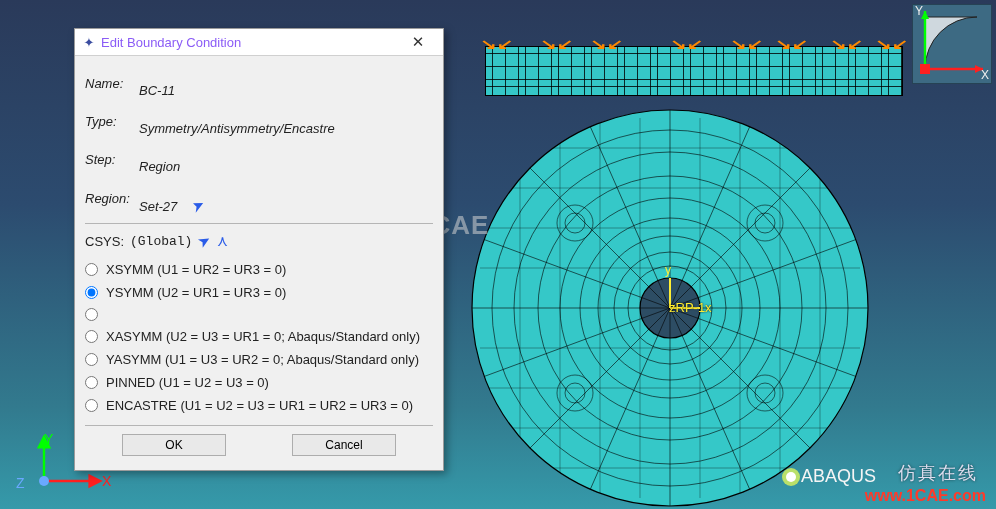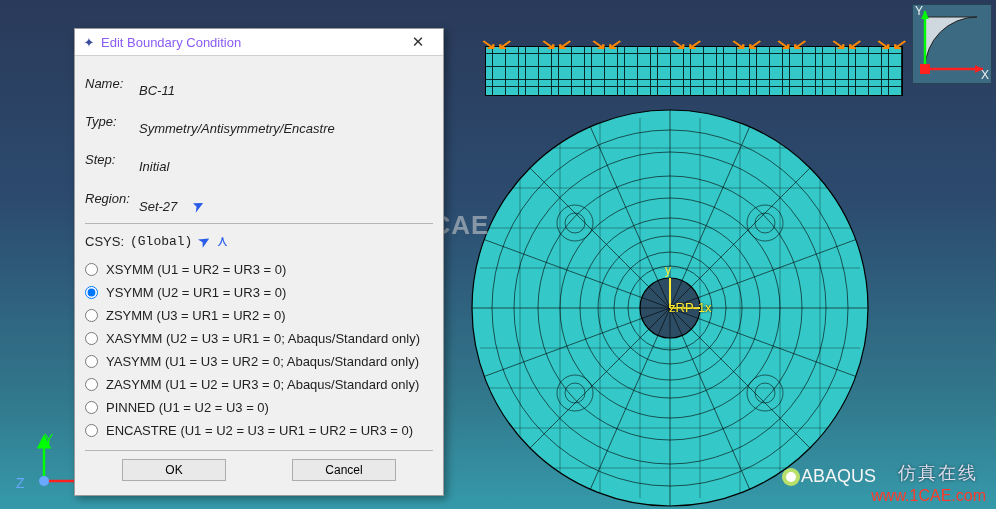--- a/index.html
+++ b/index.html
@@ -182,21 +182,21 @@
     font-weight: 700;
     font-family: Arial;
     color: rgba(210,210,210,0.55);
     letter-spacing: 1px;
   }
   .wm-br-url {
     position: absolute;
     right: 10px; bottom: 4px;
     color: #ff3a2a;
     font-size: 16px;
-    font-weight: 400;
+    font-weight: 700;
     font-family: Arial;
   }
   .wm-br-logo {
     position: absolute;
     right: 120px; bottom: 22px;
     color: #f5f5f5;
     font-size: 18px;
     font-family: Arial;
     display: flex;
     align-items: center;
@@ -361,21 +361,21 @@
       <div class="field-row">
         <span class="lbl">Name:</span>
         <span class="val">BC-11</span>
       </div>
       <div class="field-row">
         <span class="lbl">Type:</span>
         <span class="val">Symmetry/Antisymmetry/Encastre</span>
       </div>
       <div class="field-row">
         <span class="lbl">Step:</span>
-        <span class="val">Initial</span>
+        <span class="val">Region</span>
       </div>
       <div class="field-row">
         <span class="lbl">Region:</span>
         <span class="val">
           <span>Set-27</span>
           <span class="region-arrow">➤</span>
         </span>
       </div>
 
       <hr class="hr">
@@ -391,33 +391,28 @@
           <label class="radio-row">
             <input type="radio" name="bc" style="">
             <span>XSYMM (U1 = UR2 = UR3 = 0)</span>
           </label>
           <label class="radio-row">
             <input type="radio" name="bc" checked="" style="">
             <span>YSYMM (U2 = UR1 = UR3 = 0)</span>
           </label>
           <label class="radio-row">
             <input type="radio" name="bc" style="">
-            <span>ZSYMM (U3 = UR1 = UR2 = 0)</span>
           </label>
           <label class="radio-row">
             <input type="radio" name="bc" style="">
             <span>XASYMM (U2 = U3 = UR1 = 0; Abaqus/Standard only)</span>
           </label>
           <label class="radio-row">
             <input type="radio" name="bc" style="">
             <span>YASYMM (U1 = U3 = UR2 = 0; Abaqus/Standard only)</span>
-          </label>
-          <label class="radio-row">
-            <input type="radio" name="bc" style="">
-            <span>ZASYMM (U1 = U2 = UR3 = 0; Abaqus/Standard only)</span>
           </label>
           <label class="radio-row">
             <input type="radio" name="bc" style="">
             <span>PINNED (U1 = U2 = U3 = 0)</span>
           </label>
           <label class="radio-row">
             <input type="radio" name="bc" style="">
             <span>ENCASTRE (U1 = U2 = U3 = UR1 = UR2 = UR3 = 0)</span>
           </label>
         </div>

